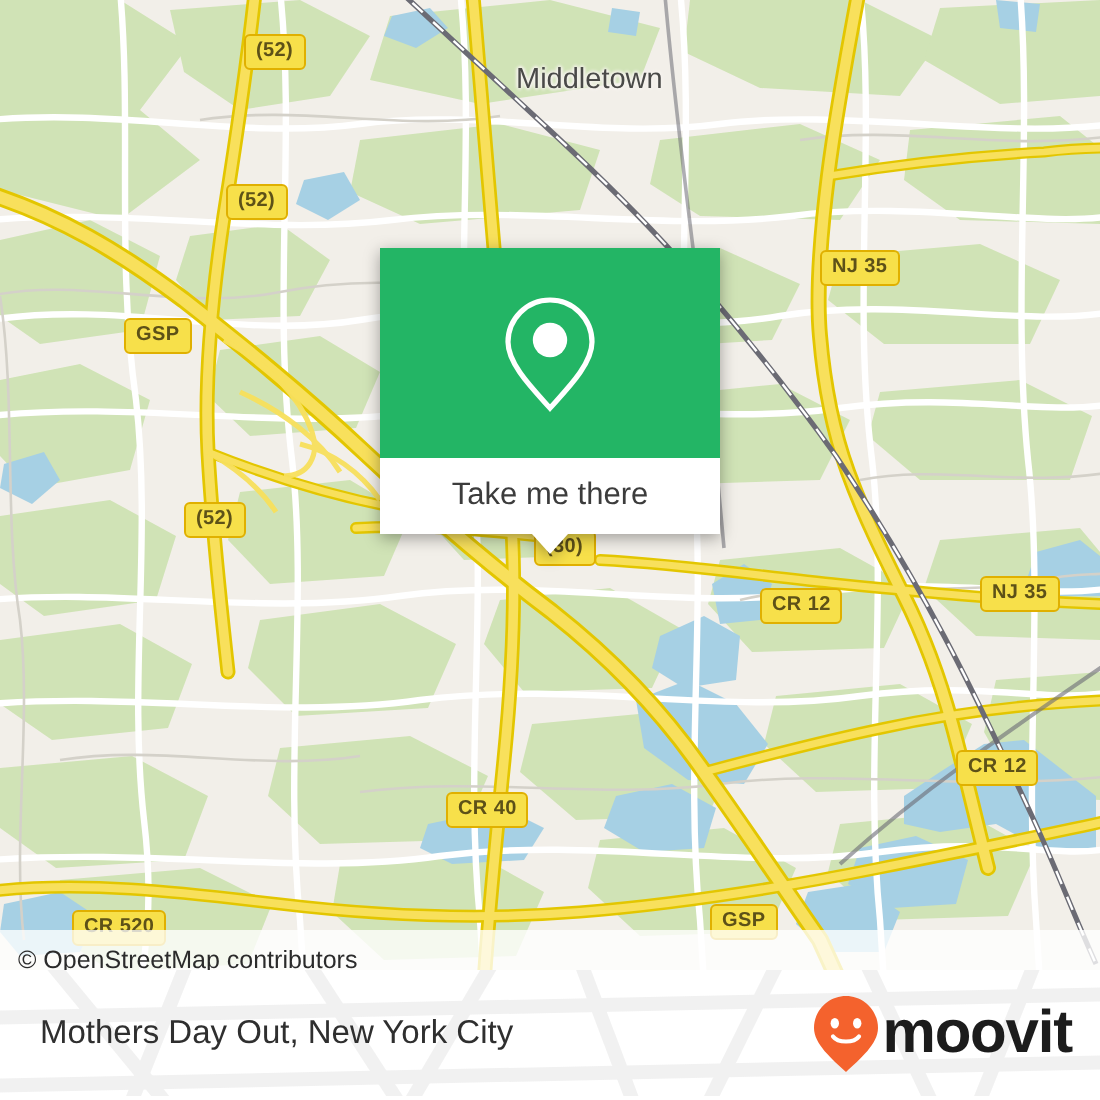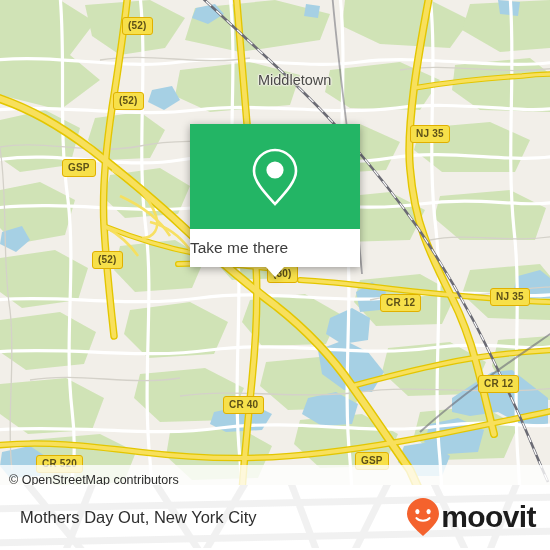--- a/index.html
+++ b/index.html
@@ -48,21 +48,20 @@
 
   .city-label {
     position: absolute;
     color: #4a4a48;
     font-family: "Liberation Sans", sans-serif;
     font-size: 14.5px;
     white-space: nowrap;
     text-shadow:
       1px 0 1.5px #f6f3ee, -1px 0 1.5px #f6f3ee,
       0 1px 1.5px #f6f3ee, 0 -1px 1.5px #f6f3ee;
-    margin-top: 40px;
   }
 
   
   .attribution {
     position: absolute;
     left: 0;
     bottom: 0;
     width: 100%;
     height: 22px;
     background: rgba(255,255,255,0.78);
@@ -93,21 +92,21 @@
     align-items: center;
     justify-content: center;
   }
   .popup-bottom {
     position: relative;
     width: 100%;
     height: 38px;
     background: #ffffff;
     display: flex;
     align-items: center;
-    justify-content: flex-start;
+    justify-content: center;
   }
   .popup-bottom .label {
     font-family: "Liberation Sans", sans-serif;
     font-size: 15.5px;
     color: #3c3c3c;
     white-space: nowrap;
   }
   .popup-tip {
     position: absolute;
     left: 50%;

